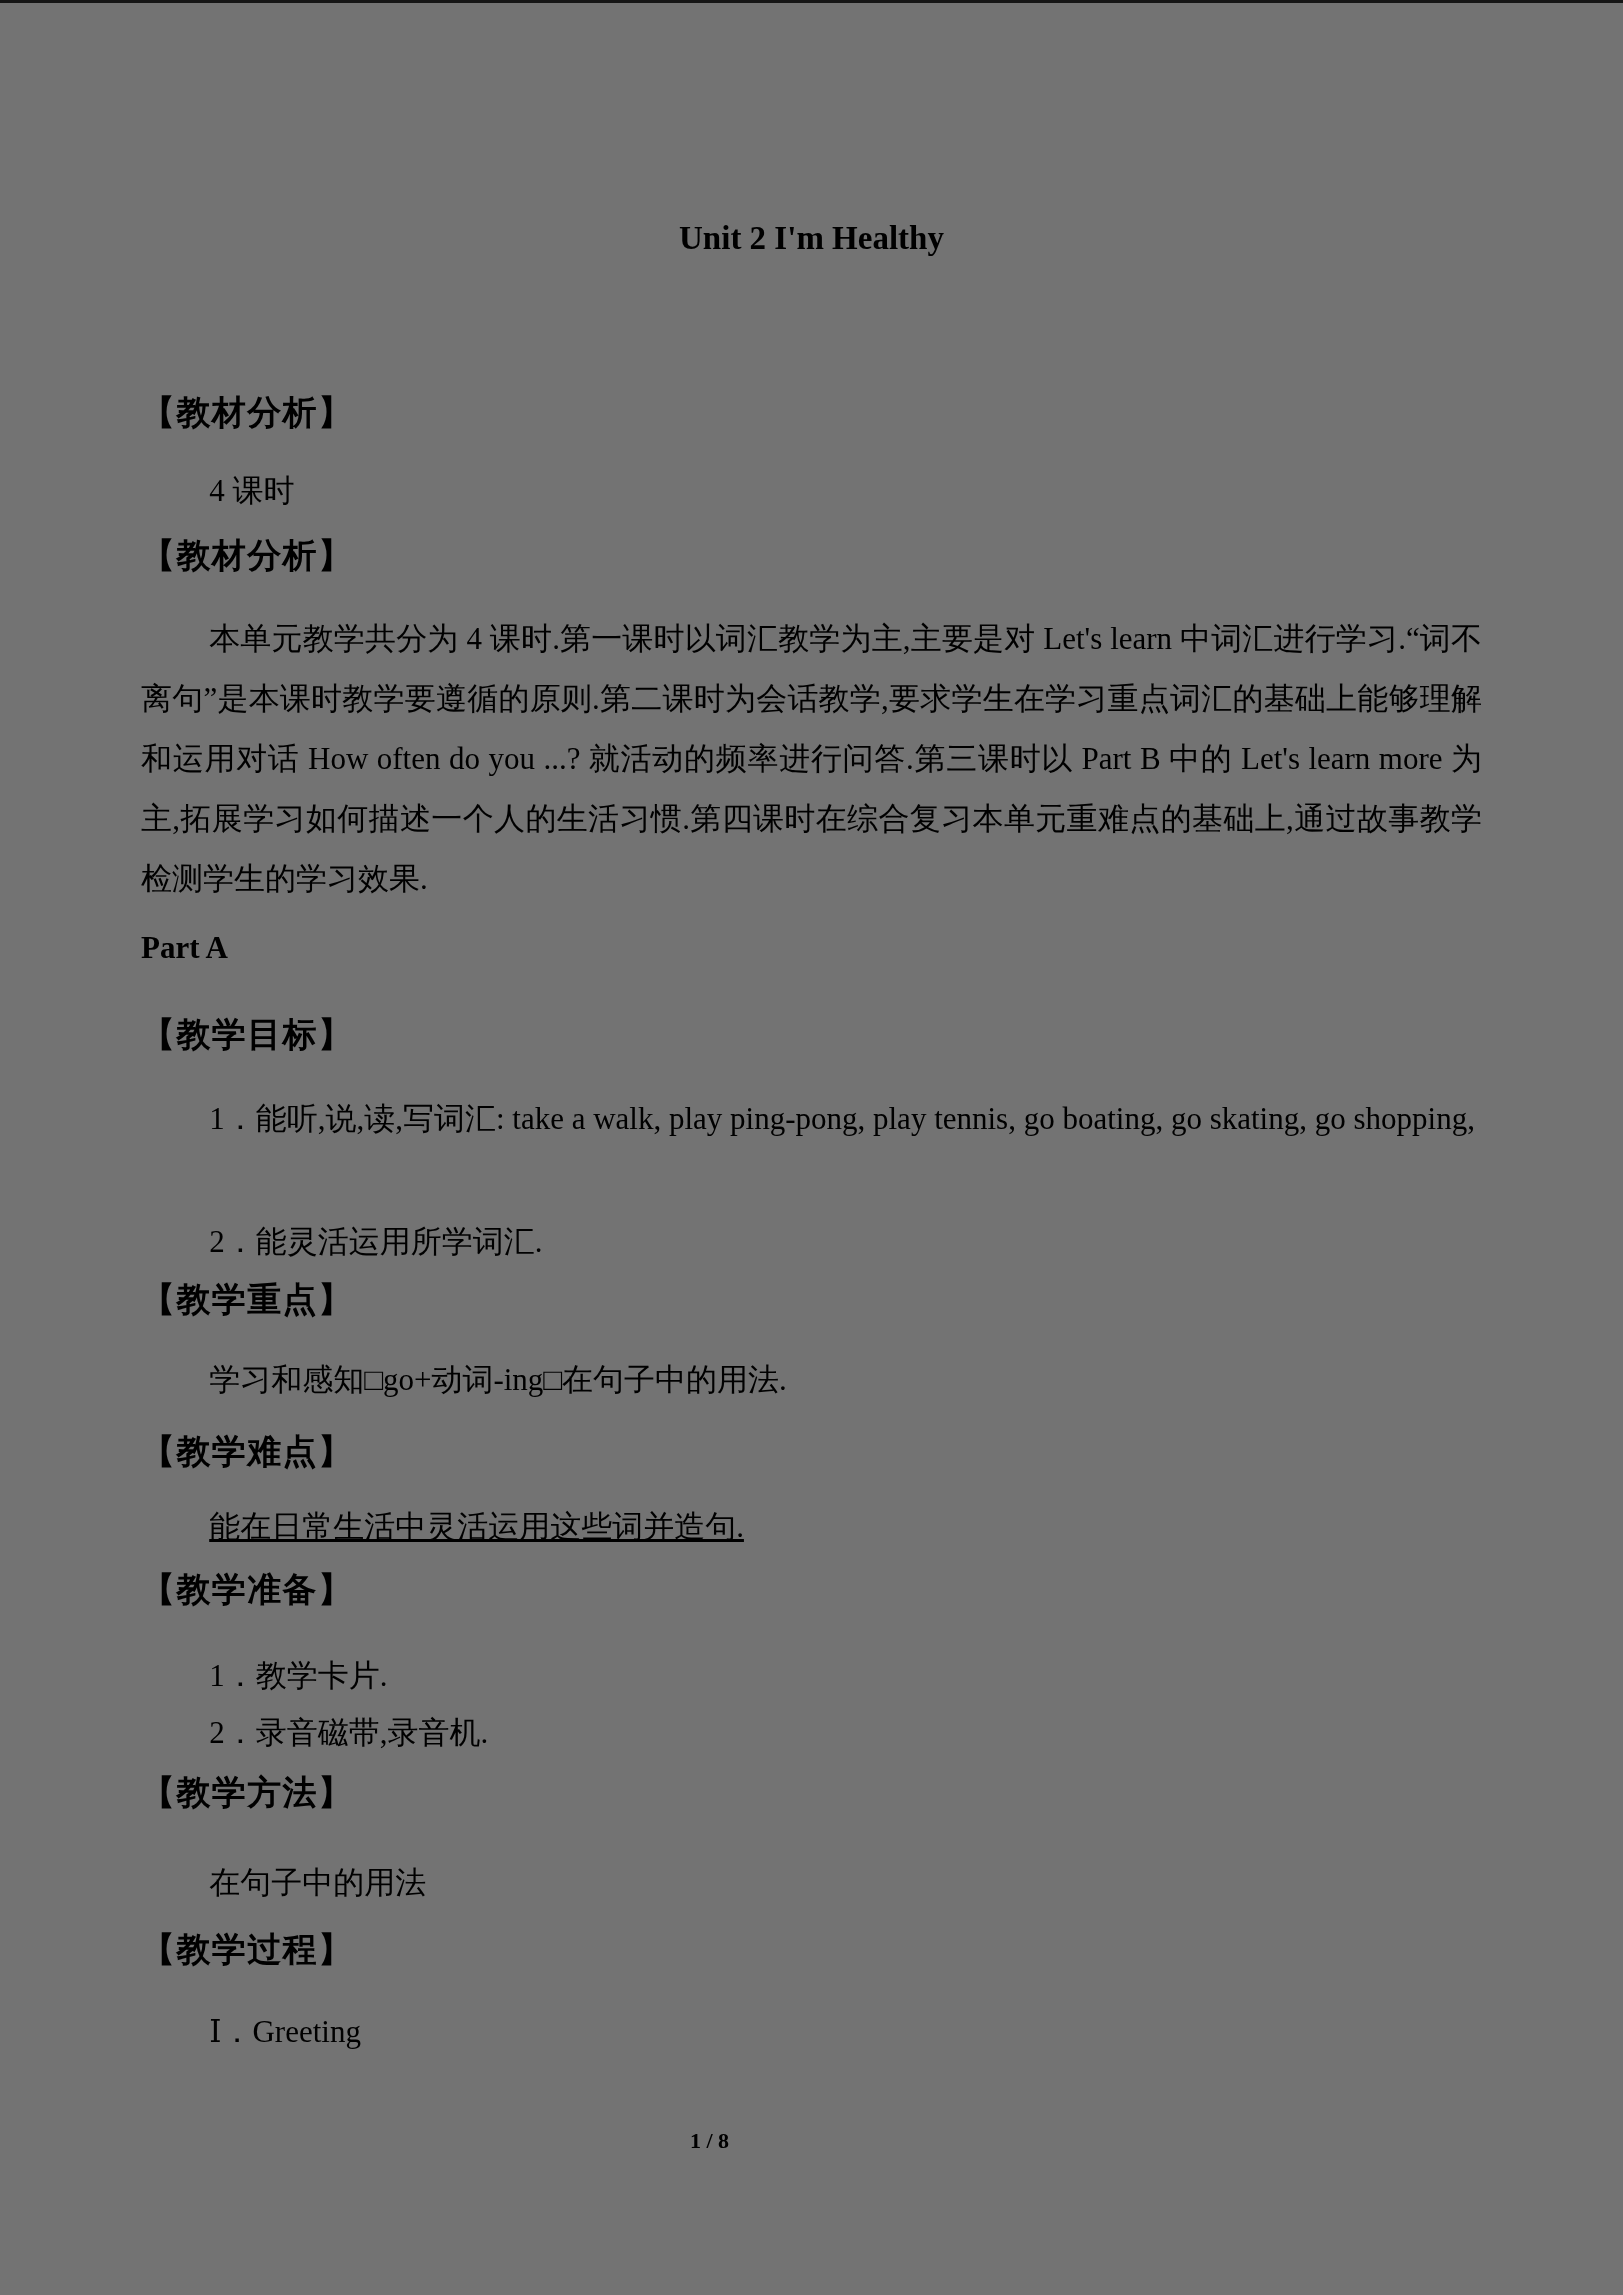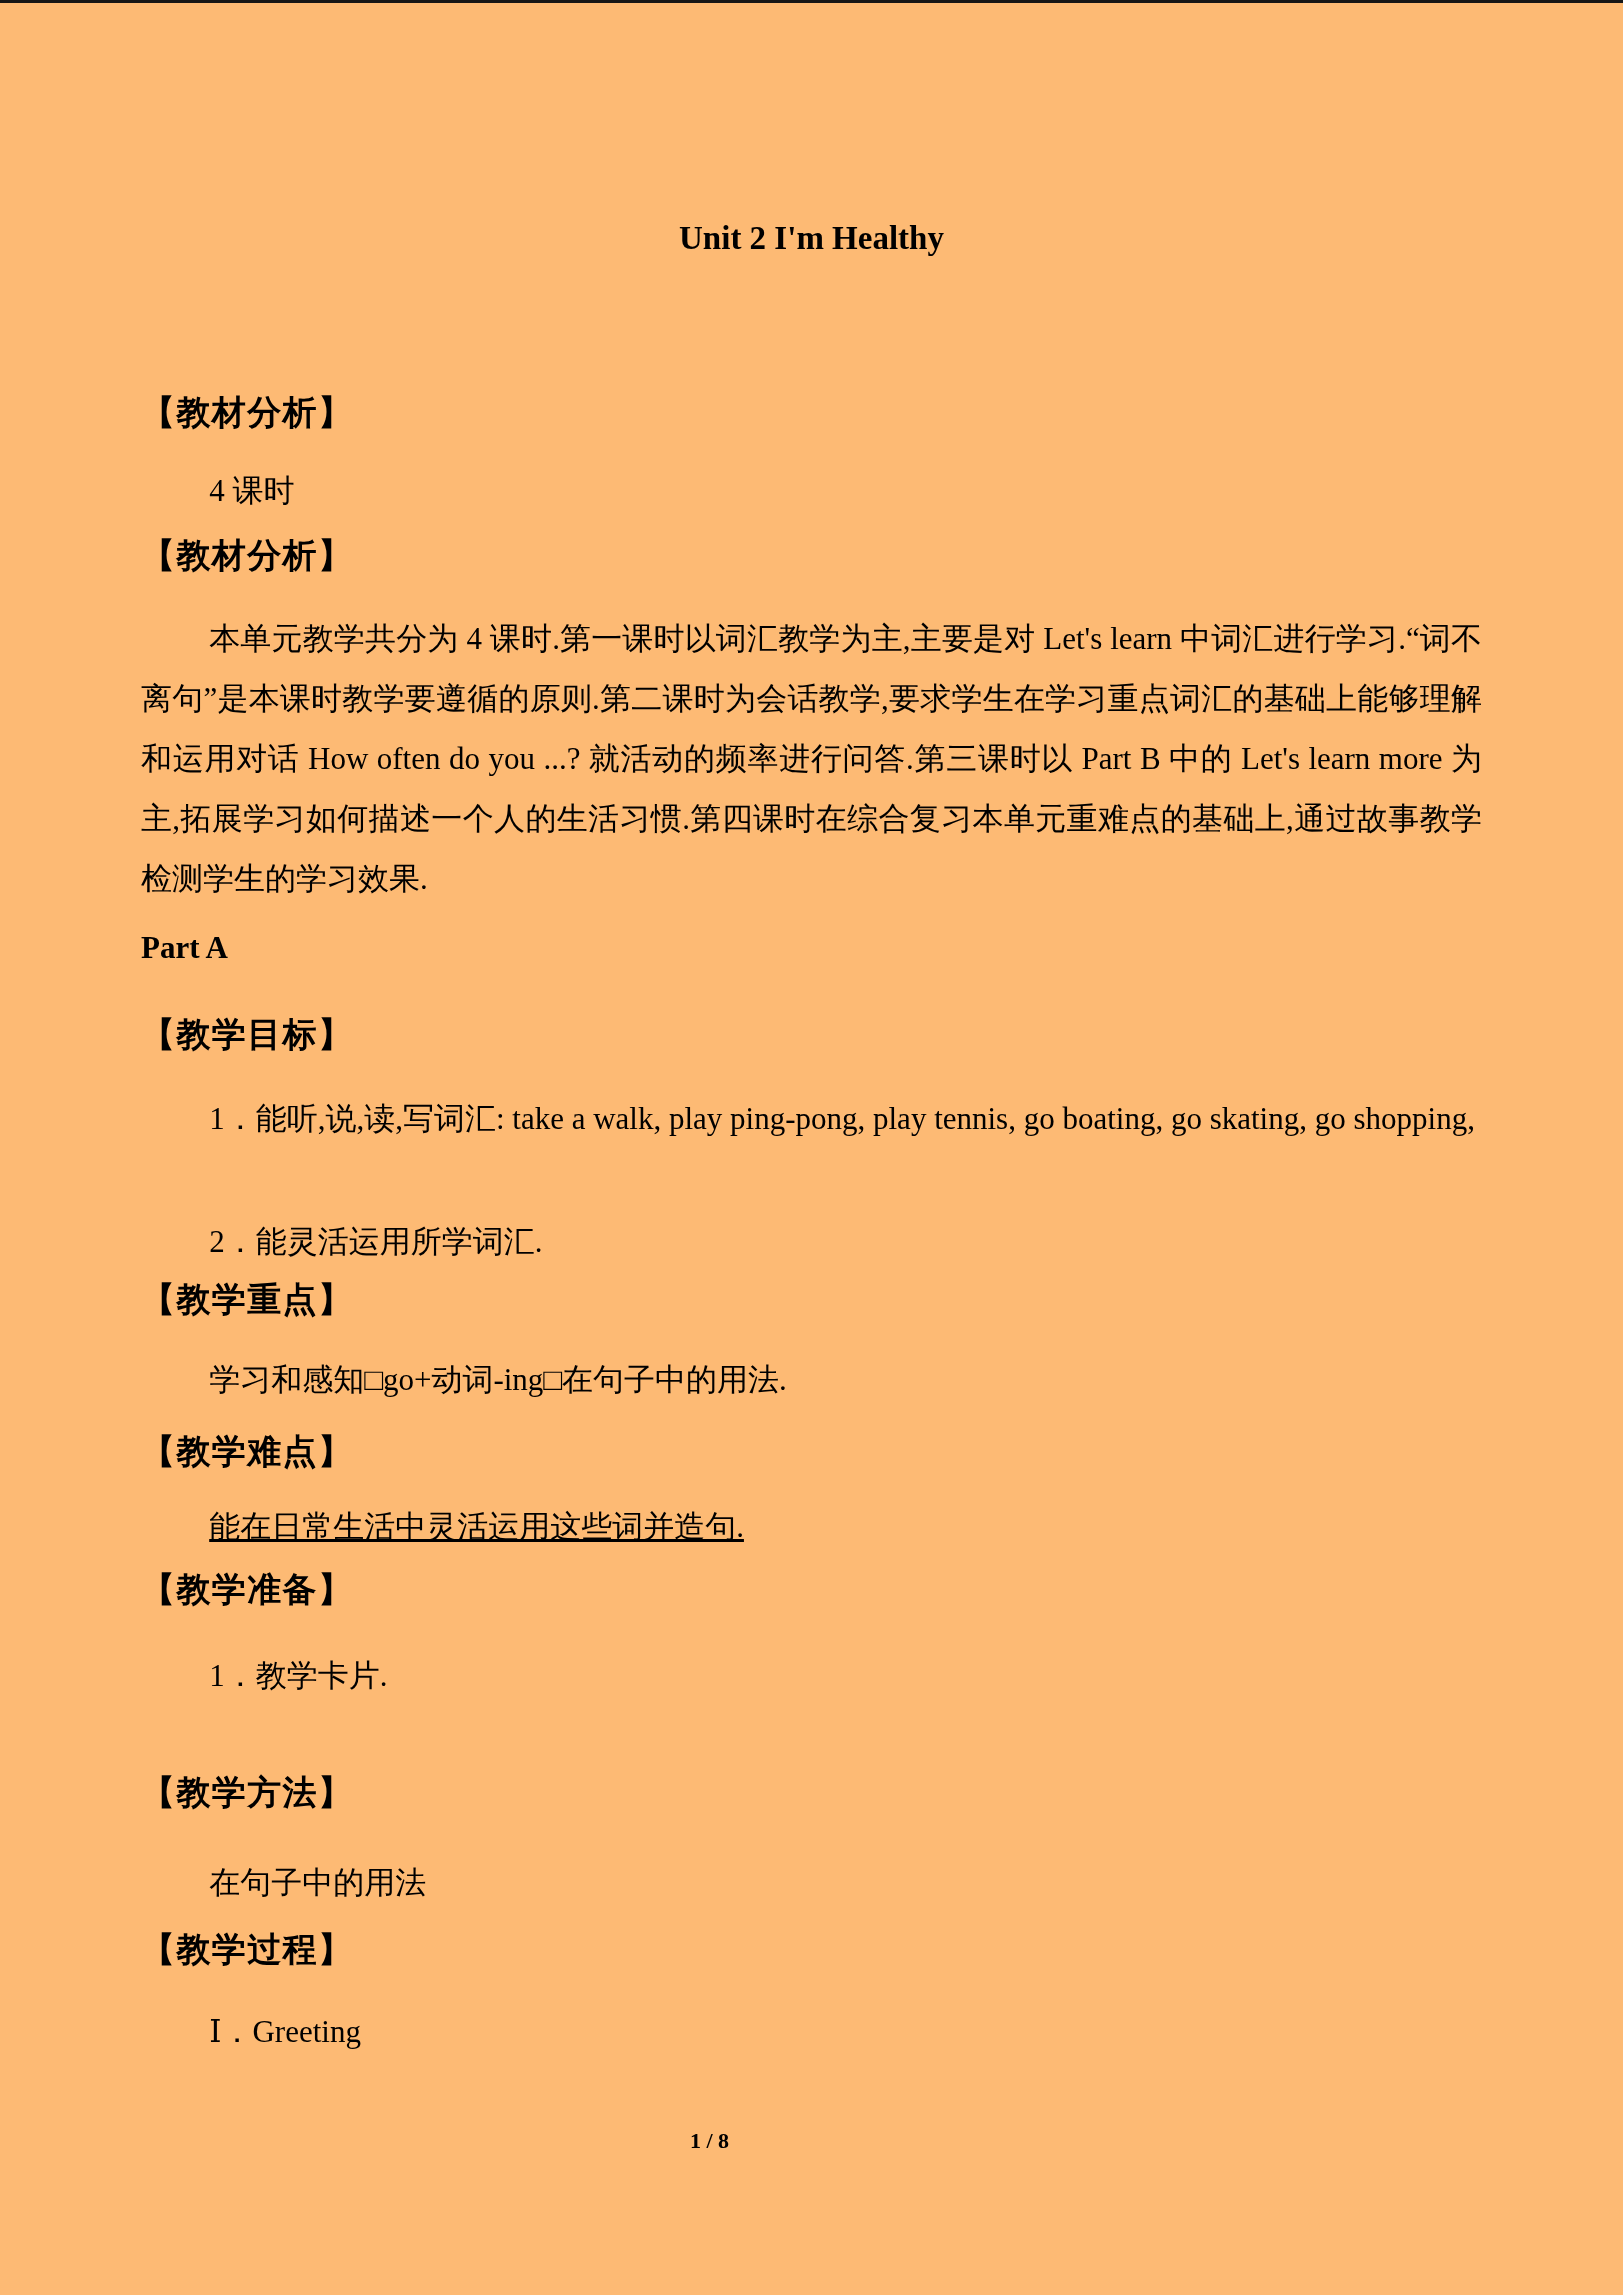--- a/index.html
+++ b/index.html
@@ -8,21 +8,21 @@
     height: 2295px;
     position: relative;
     background: #ffffff;
     color: #000000;
     font-family: "Liberation Serif", "DejaVu Serif", serif;
     overflow: hidden;
   }
   .page {
     position: absolute;
     inset: 0;
-    background: #fdba74;
+    background: #737373;
   }
   .top-edge {
     position: absolute;
     top: 0; left: 0;
     width: 100%;
     height: 3.4px;
     background: #161616;
   }
   .doc-title {
     position: absolute;
@@ -112,20 +112,21 @@
   <div class="blk subtitle b4">Part A</div>
   <div class="blk heading b5">【教学目标】</div>
   <div class="blk para b6">1．能听,说,读,写词汇: take a walk, play ping-pong, play tennis, go boating, go skating, go shopping,</div>
   <div class="blk body-line b7">2．能灵活运用所学词汇.</div>
   <div class="blk body-line b9">学习和感知□go+动词-ing□在句子中的用法.</div>
   <div class="blk heading b8">【教学重点】</div>
   <div class="blk heading b10">【教学难点】</div>
   <div class="blk body-line b11">能在日常生活中灵活运用这些词并造句.</div>
   <div class="blk heading b12">【教学准备】</div>
   <div class="blk body-line b13">1．教学卡片.</div>
+  <div class="blk body-line b14">2．录音磁带,录音机.</div>
   <div class="blk heading b15">【教学方法】</div>
   <div class="blk body-line b16">在句子中的用法</div>
   <div class="blk heading b17">【教学过程】</div>
   <div class="blk body-line b18">Ⅰ．Greeting</div>
 
   <div class="page-footer">1 / 8</div>
 </div>
 
 
 </body></html>

